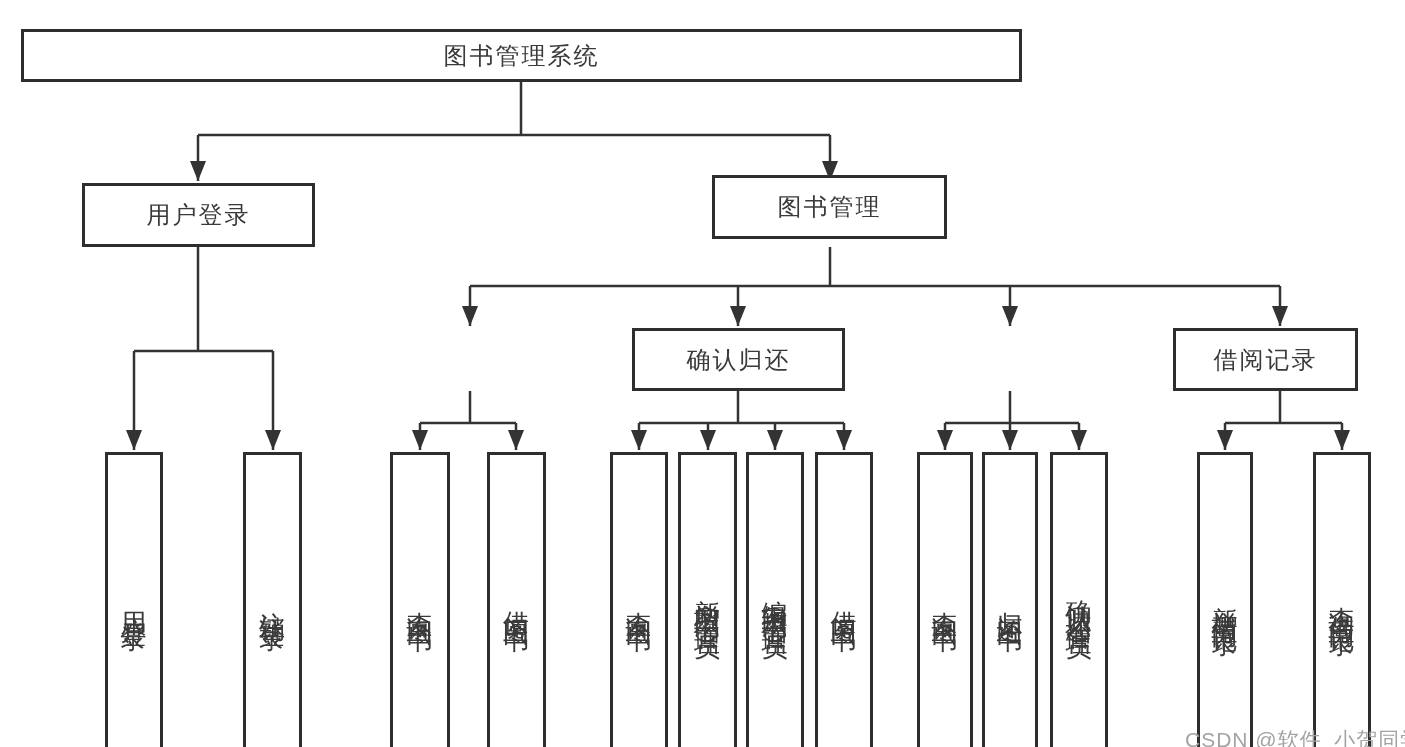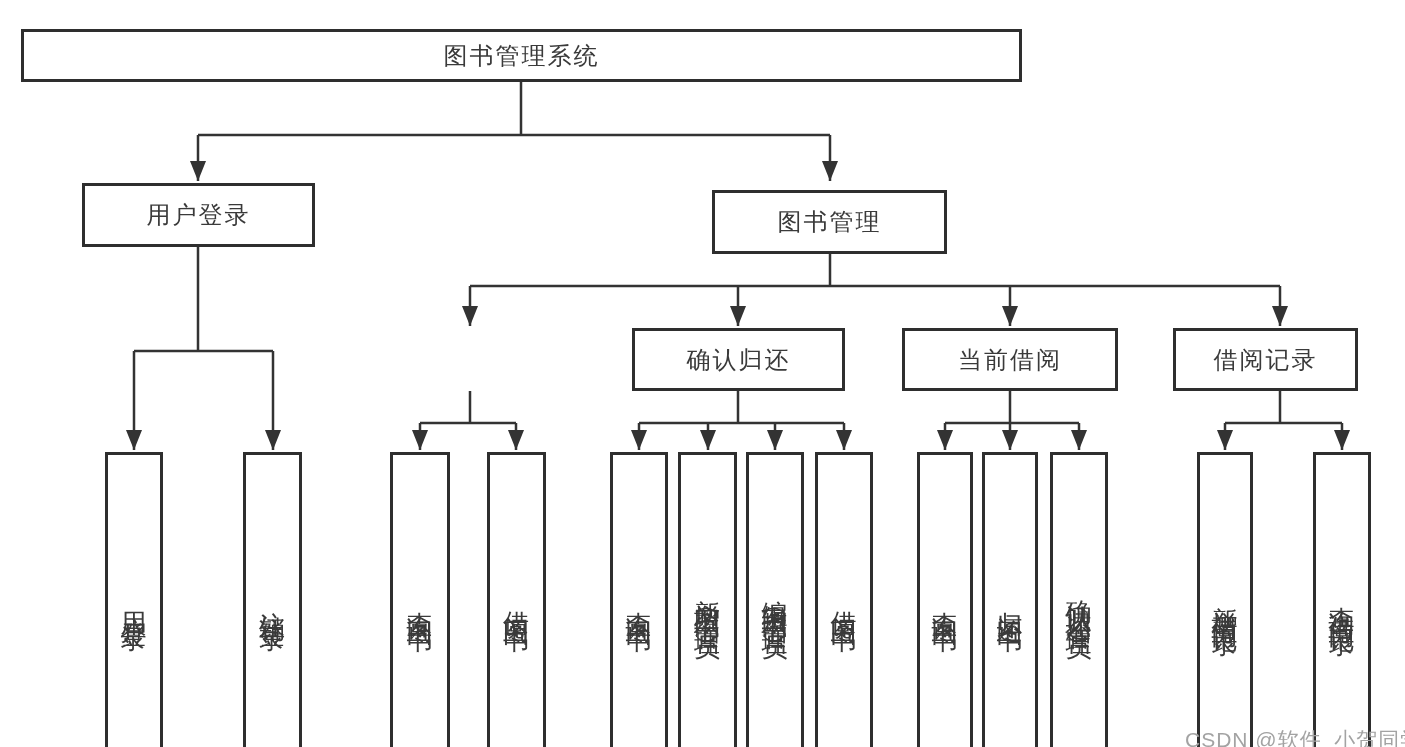--- a/index.html
+++ b/index.html
@@ -72,24 +72,23 @@
     <line x1="945" y1="408" x2="945" y2="435" stroke="#333333" stroke-width="2.5" marker-end="url(#arrow)"></line>
     <line x1="1010" y1="408" x2="1010" y2="435" stroke="#333333" stroke-width="2.5" marker-end="url(#arrow)"></line>
     <line x1="1079" y1="408" x2="1079" y2="435" stroke="#333333" stroke-width="2.5" marker-end="url(#arrow)"></line>
     <line x1="1225" y1="408" x2="1225" y2="435" stroke="#333333" stroke-width="2.5" marker-end="url(#arrow)"></line>
     <line x1="1342" y1="408" x2="1342" y2="435" stroke="#333333" stroke-width="2.5" marker-end="url(#arrow)"></line>
   </svg>
 
   <div class="box" style="left:21px;top:14px;width:1001px;height:53px;">图书管理系统</div>
 
   <div class="box" style="left:82px;top:168px;width:233px;height:64px;">用户登录</div>
-  <div class="box" style="left:712px;top:175px;width:235px;height:64px;">图书管理</div>
+  <div class="box" style="left:712px;top:160px;width:235px;height:64px;">图书管理</div>
 
   <div class="box" style="left:632px;top:313px;width:213px;height:63px;">确认归还</div>
-  <div class="box" style="left:902px;top:313px;width:216px;height:63px;">当前借阅</div>
   <div class="box" style="left:1173px;top:313px;width:185px;height:63px;">借阅记录</div>
 
   <div class="vbox" style="left:105px;width:58px;">用户登录</div>
   <div class="vbox" style="left:243px;width:59px;">注销登录</div>
 
   <div class="vbox" style="left:390px;width:60px;">查询图书</div>
   <div class="vbox" style="left:487px;width:59px;">借阅图书</div>
 
   <div class="vbox" style="left:610px;width:58px;">查询图书</div>
   <div class="vbox" style="left:678px;width:59px;">新增图书（管理员）</div>

